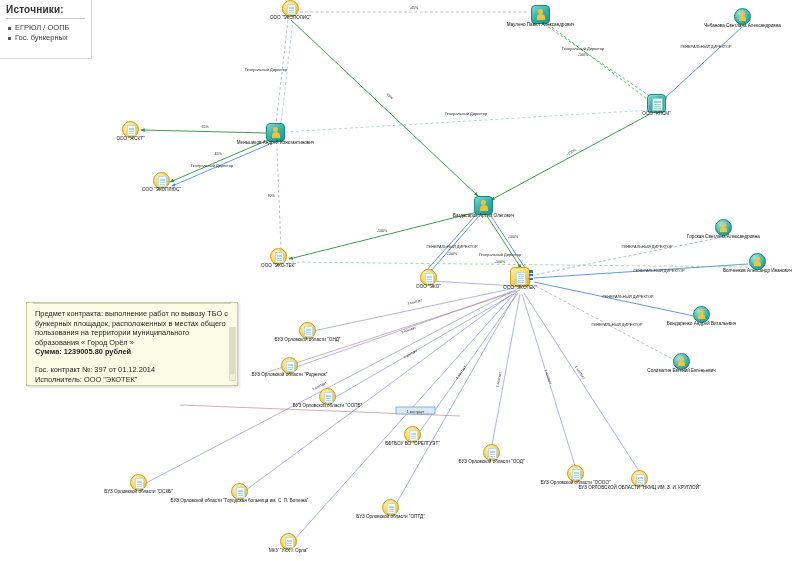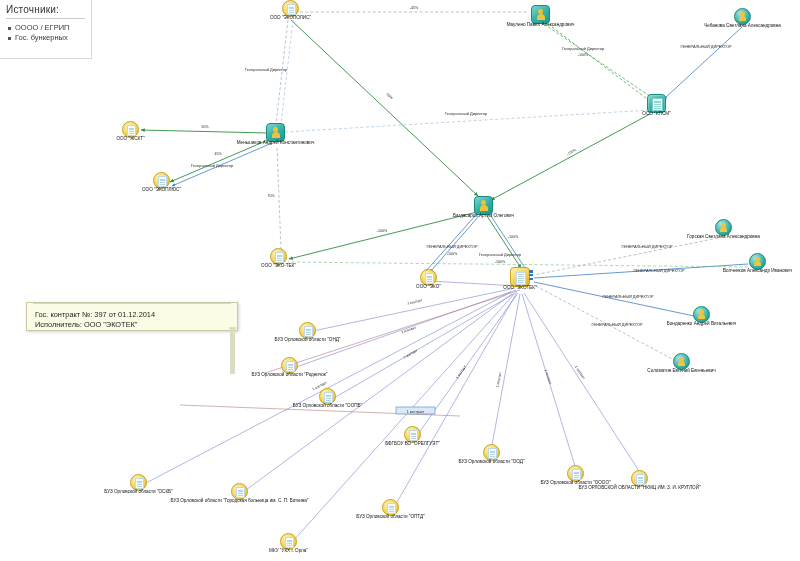--- a/index.html
+++ b/index.html
@@ -5,21 +5,21 @@
   html,body{margin:0;padding:0;background:#ffffff;}
   body{width:800px;height:561px;overflow:hidden;font-family:"Liberation Sans","DejaVu Sans",sans-serif;}
   #canvas{position:relative;width:800px;height:561px;background:#ffffff;}
 
   
   #sources{
     position:absolute;left:0;top:0;width:92px;height:59px;
     background:#fff;border-right:1px solid #d8d8d8;border-bottom:1px solid #d8d8d8;
     box-sizing:border-box;padding:4px 6px 0 6px;z-index:40;
   }
-  #sources .ttl{font-size:10px;color:#333;letter-spacing:.2px;}
+  #sources .ttl{font-size:10px;color:#333;letter-spacing:.2px;font-weight:bold;}
   #sources .rule{height:1px;background:#c9c9c9;margin:3px 0 4px 0;}
   #sources ul{list-style:none;margin:0;padding:0 0 0 9px;}
   #sources li{font-size:7.5px;color:#3a3a3a;line-height:10px;position:relative;white-space:nowrap;}
   #sources li:before{content:"";position:absolute;left:-7px;top:4px;width:2.5px;height:2.5px;background:#555;}
 
   
   svg#graph{position:absolute;left:0;top:0;width:800px;height:561px;z-index:5;}
   .elabel{font-size:3.6px;fill:#2b2b2b;font-family:"Liberation Sans",sans-serif;}
   .elabel.caps{font-size:3.9px;}
 
@@ -83,21 +83,21 @@
 </style>
 </head>
 <body>
 
 <div id="canvas">
 
   <div id="sources">
     <div class="ttl">Источники:</div>
     <div class="rule"></div>
     <ul>
-      <li>ОООО / ЕГРИП</li>
+      <li>ЕГРЮЛ / ООПБ</li>
       <li>Гос. бункерных</li>
     </ul>
   </div>
 
   <svg id="graph" viewBox="0 0 800 561">
     <defs>
       <marker id="ag" markerWidth="5" markerHeight="5" refX="4.2" refY="2" orient="auto">
         <path d="M0,0 L4.5,2 L0,4 z" fill="#2f8f3e"></path>
         </marker>
       <marker id="ab" markerWidth="5" markerHeight="5" refX="4.2" refY="2" orient="auto">
@@ -488,20 +488,24 @@
           <i style="top:3.2px"></i>
           <i style="top:4.9px"></i>
           <i style="top:6.6px"></i>
         </div>
       </div>
     <div class="cap" style="top:15px">МКУ "УКХ г. Орла"</div>
   </div>
 
   <div id="tip">
     <div class="sep"></div>
+    <div class="bd">
+      <div>Предмет контракта: выполнение работ по вывозу ТБО с бункерных площадок, расположенных в местах общего пользования на территории муниципального образования « Город Орёл »</div>
+      <div class="amt">Сумма: 1239005.80 рублей</div>
+    </div>
     <div class="bd2 clip">
       <div>Гос. контракт №: 397 от 01.12.2014</div>
       <div>Исполнитель: ООО "ЭКОТЕК"</div>
     </div>
     <div class="scr">
         <u></u>
       </div>
   </div>
 
 </div>

